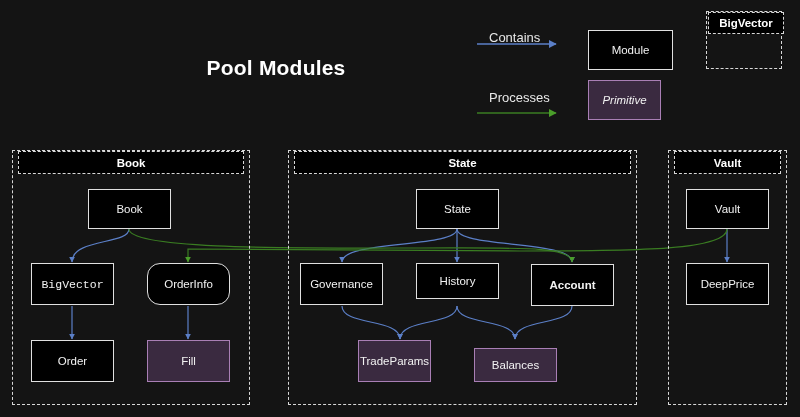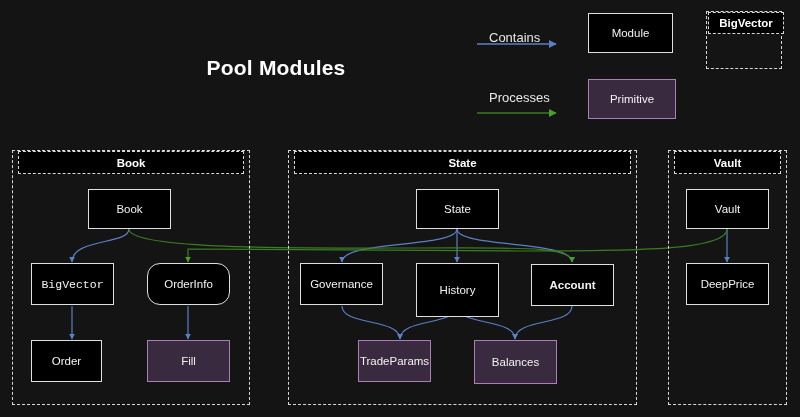--- a/index.html
+++ b/index.html
@@ -82,20 +82,21 @@
   }
 
   .legend-box {
     position: absolute;
     box-sizing: border-box;
     display: flex;
     align-items: center;
     justify-content: center;
     font-size: 11.5px;
     z-index: 2;
+    margin-top: 17px;
   }
   .legend-box.module {
     background: #000000;
     border: 1.2px solid #e0e0e0;
     color: #f2f2f2;
   }
   .legend-box.primitive {
     background: #3a2a40;
     border: 1.2px solid #a97fb5;
     color: #f2f2f2;
@@ -161,43 +162,43 @@
     <path d="M 129 229 C 129 250, 300 248, 420 248 C 520 248, 572 246, 572 262" fill="none" stroke="#3a7d22" stroke-width="1.2" marker-end="url(#arrow-green)"></path>
     <path d="M 727 229 C 727 250, 640 251, 520 251 C 350 251, 230 249, 188 249 C 188 249, 188 250, 188 262" fill="none" stroke="#3a7d22" stroke-width="1.2" marker-end="url(#arrow-green)"></path>
   </svg>
 
   <div class="title">Pool Modules</div>
 
   <div class="legend-label" style="left:489px; top:30px;">Contains</div>
   <div class="legend-label" style="left:489px; top:90px;">Processes</div>
 
   <div class="legend-box module" style="left:588px; top:13px; width:85px; height:40px;">Module</div>
-  <div class="legend-box primitive" style="left:588px; top:79px; width:88px; height:40px;">Primitive</div>
+  <div class="legend-box primitive" style="left:588px; top:63px; width:73px; height:40px;font-style:italic;">Primitive</div>
 
   <div class="legend-component" style="left:706px; top:11px; width:76px; height:58px;"></div>
   <div class="legend-component-header" style="left:708px; top:12px; width:76px; height:22px;">BigVector</div>
 
   <div class="group" style="left:12px; top:150px; width:238px; height:255px;"></div>
   <div class="group-header" style="left:18px; top:151px; width:226px; height:23px;">Book</div>
 
   <div class="group" style="left:288px; top:150px; width:349px; height:255px;"></div>
   <div class="group-header" style="left:294px; top:151px; width:337px; height:23px;">State</div>
 
   <div class="group" style="left:668px; top:150px; width:119px; height:255px;"></div>
   <div class="group-header" style="left:674px; top:151px; width:107px; height:23px;">Vault</div>
 
   <div class="node module" style="left:88px; top:189px; width:83px; height:40px;">Book</div>
   <div class="node module" style="left:31px; top:263px; width:83px; height:42px;font-family:Liberation Mono, monospace;">BigVector</div>
   <div class="node module" style="left:147px; top:263px; width:83px; height:42px;border-radius:13px;">OrderInfo</div>
-  <div class="node module" style="left:31px; top:340px; width:71px; height:42px;">Order</div>
+  <div class="node module" style="left:31px; top:340px; width:83px; height:42px;">Order</div>
   <div class="node primitive" style="left:147px; top:340px; width:83px; height:42px;">Fill</div>
 
   <div class="node module" style="left:416px; top:189px; width:83px; height:40px;">State</div>
   <div class="node module" style="left:300px; top:263px; width:83px; height:42px;">Governance</div>
-  <div class="node module" style="left:416px; top:263px; width:83px; height:54px;">History</div>
+  <div class="node module" style="left:416px; top:263px; width:83px; height:36px;">History</div>
   <div class="node module" style="left:531px; top:264px; width:83px; height:42px;font-weight:bold;">Account</div>
   <div class="node primitive" style="left:358px; top:340px; width:73px; height:42px;">TradeParams</div>
-  <div class="node primitive" style="left:474px; top:340px; width:83px; height:44px;">Balances</div>
+  <div class="node primitive" style="left:474px; top:348px; width:83px; height:34px;">Balances</div>
 
   <div class="node module" style="left:686px; top:189px; width:83px; height:40px;">Vault</div>
   <div class="node module" style="left:686px; top:263px; width:83px; height:42px;">DeepPrice</div>
 
 </div>
 
 </body></html>

